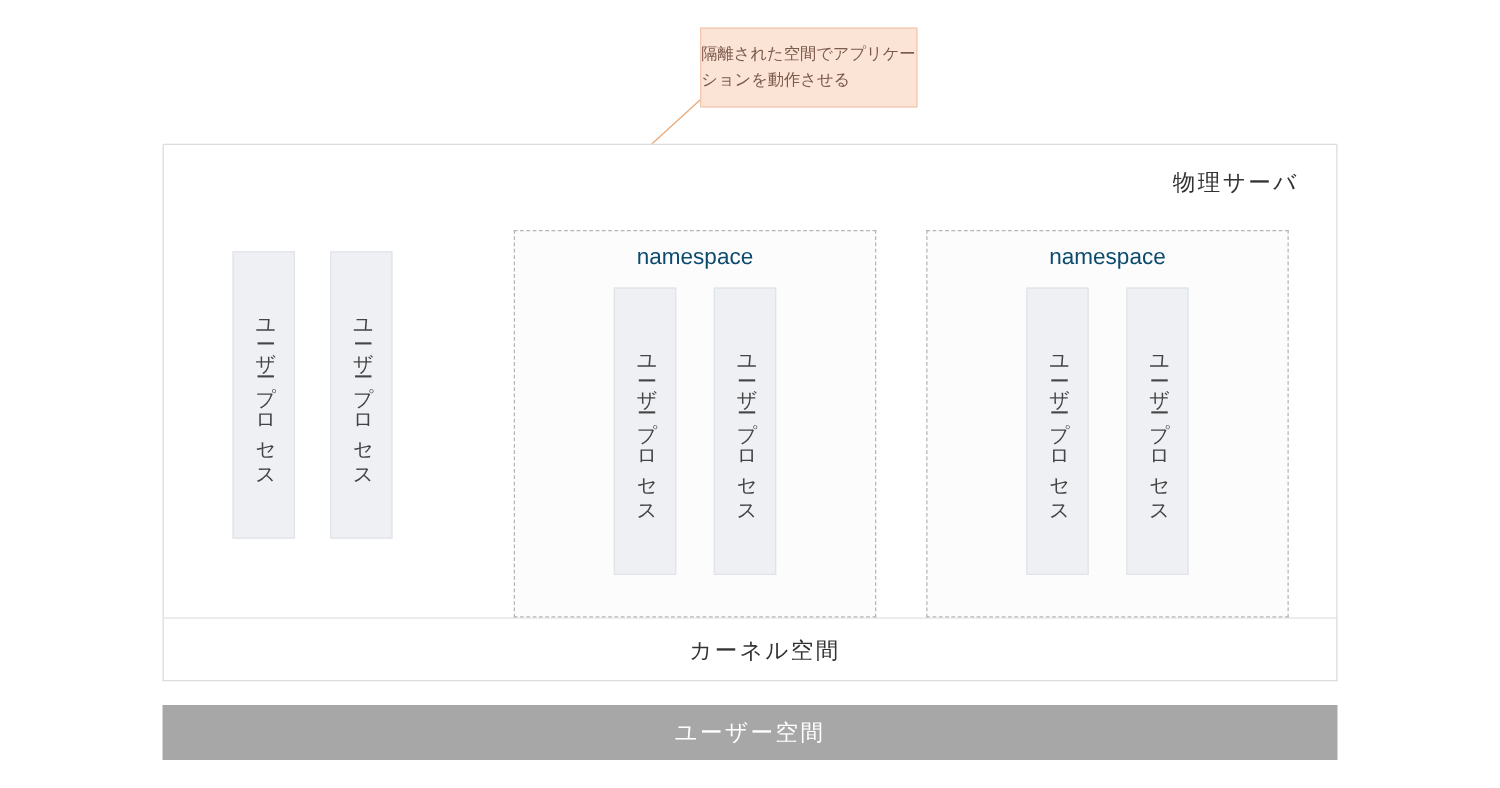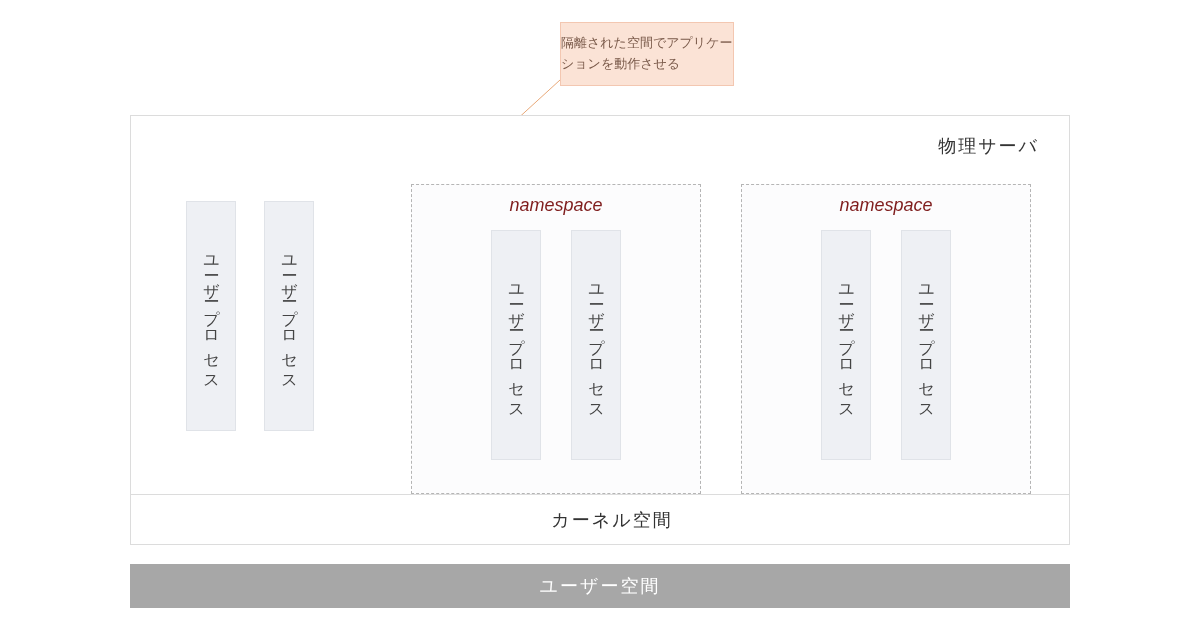--- a/index.html
+++ b/index.html
@@ -77,22 +77,21 @@
     border: 1px dashed #b5b5b5;
     background: #fcfcfd;
   }
   .ns1 { left: 280px; }
   .ns2 { left: 610px; }
   .ns-title {
     text-align: center;
     font-size: 18px;
     margin-top: 10px;
     font-family: Arial, sans-serif;
-    color: #7f1d1d;
-    font-style: italic;
+    color: #0c4a6e;
   }
   .ns-procs {
     display: flex;
     justify-content: center;
     gap: 30px;
     margin-top: 14px;
   }
   .ns-procs .proc { height: 230px; }
   .kernel-space {
     position: absolute;

